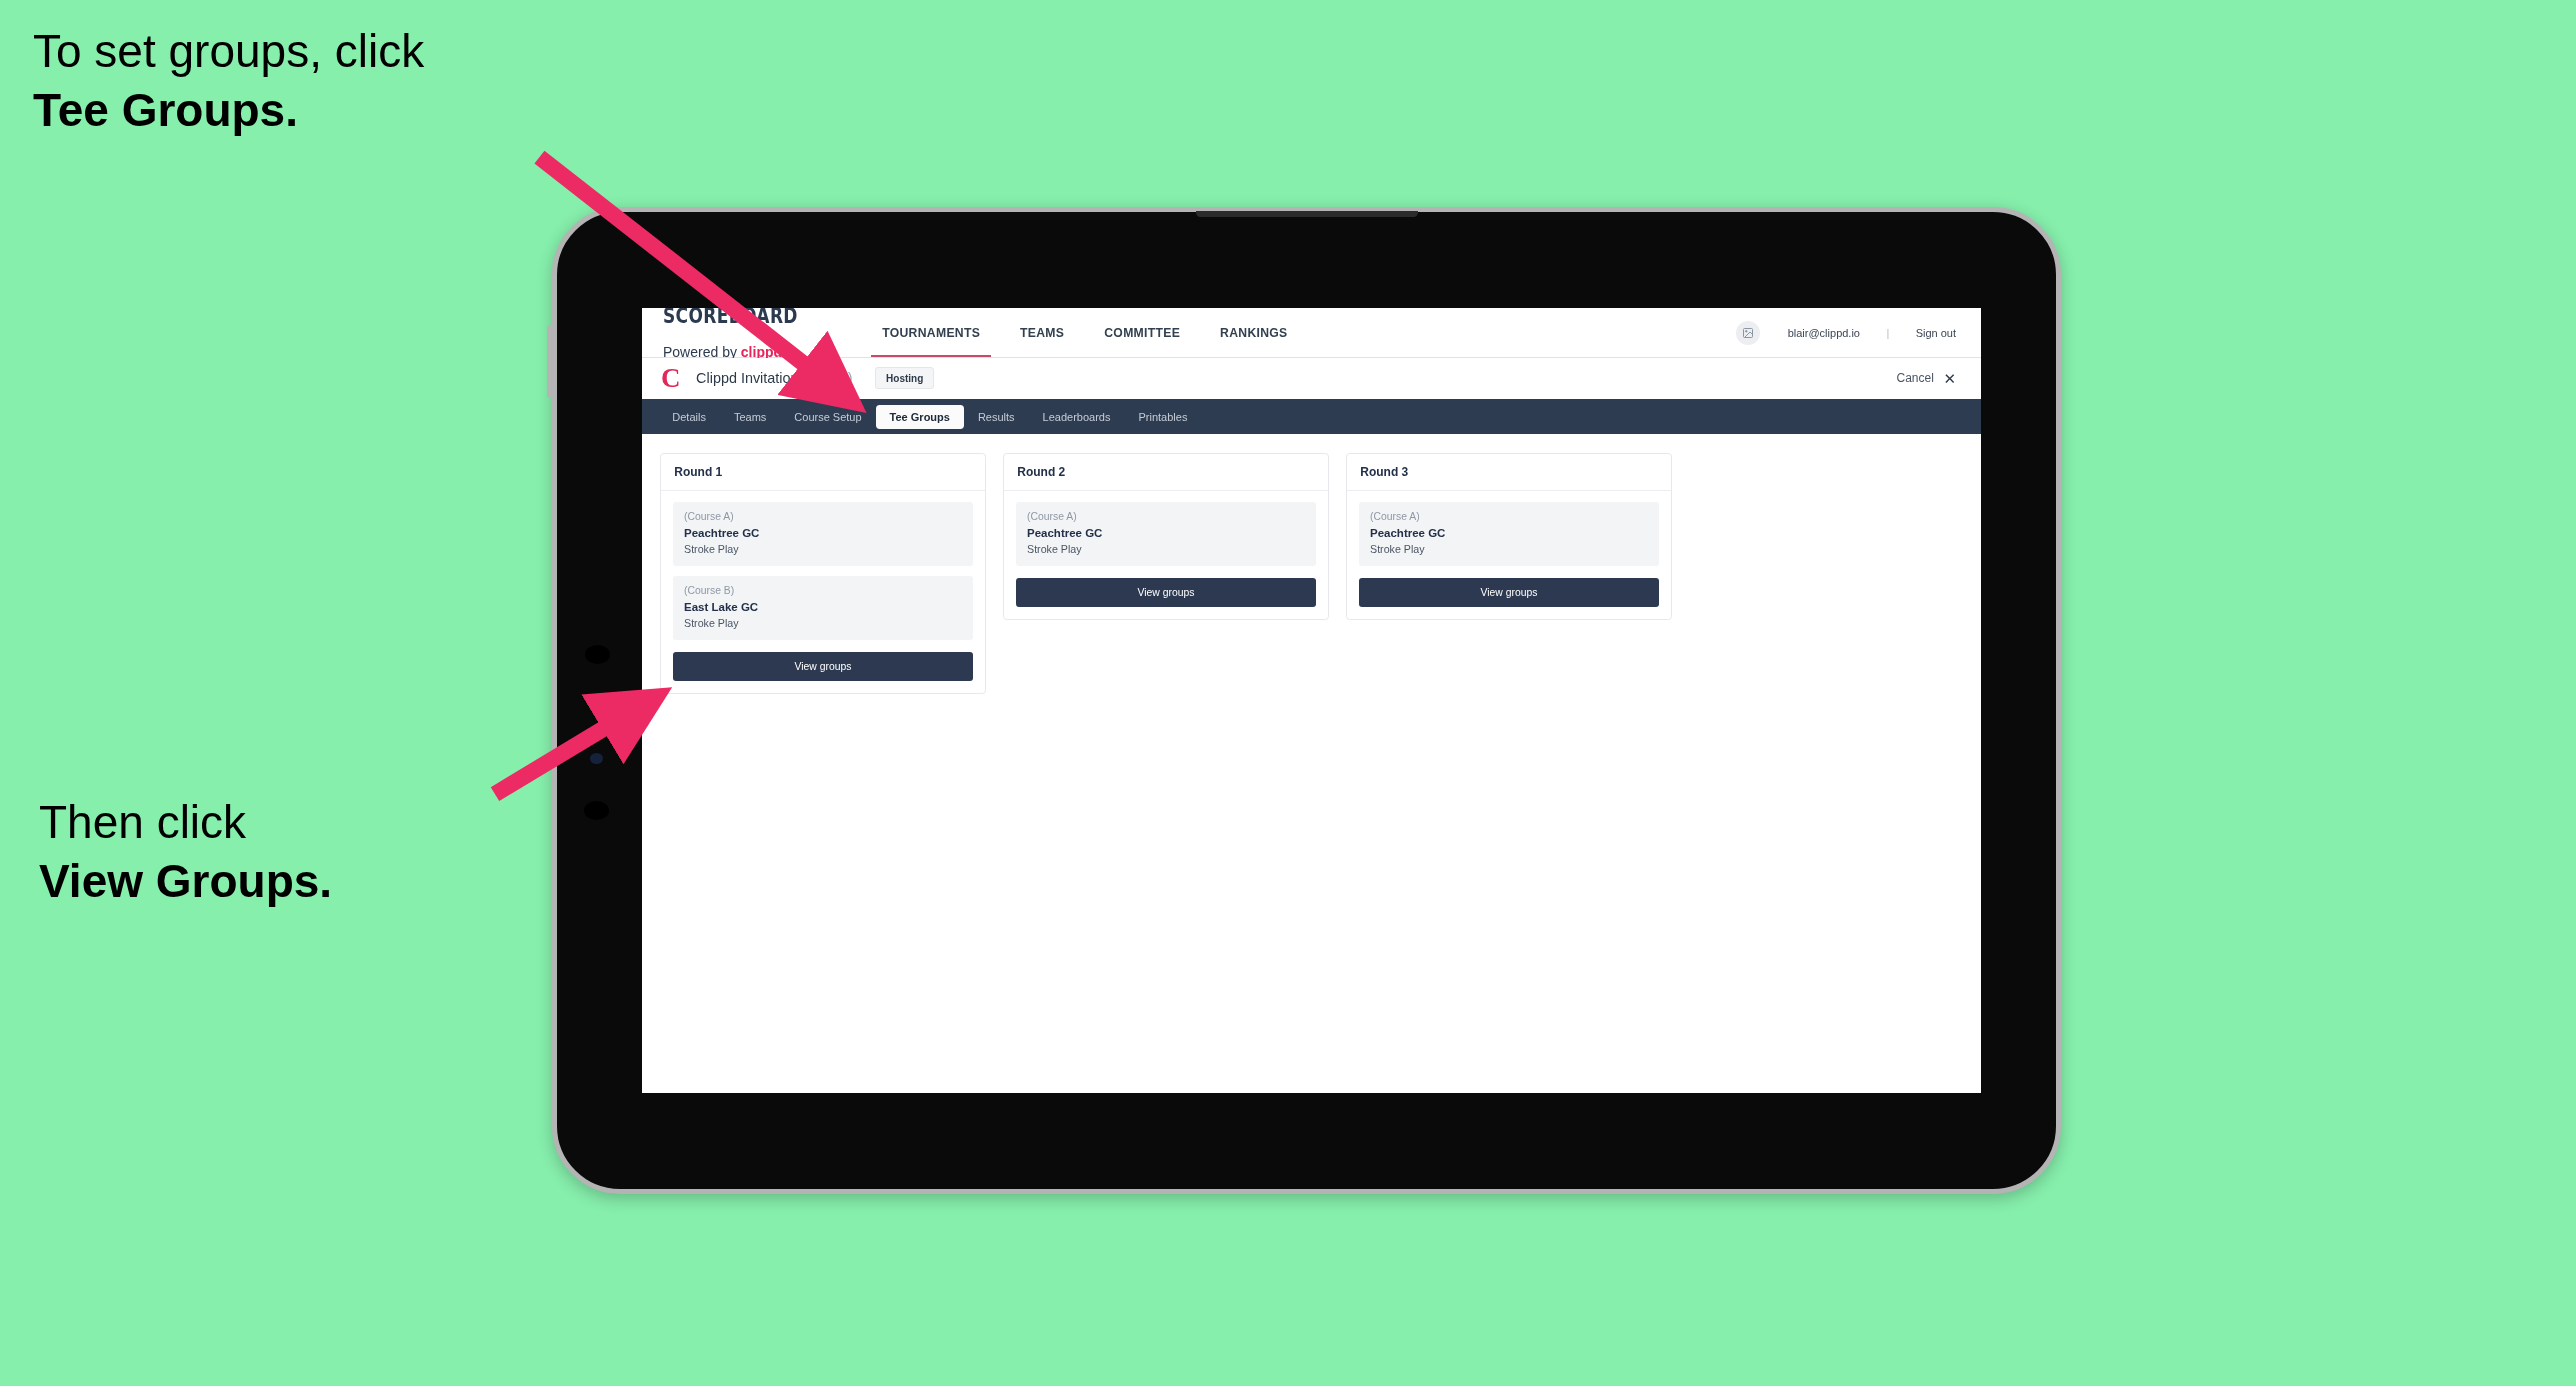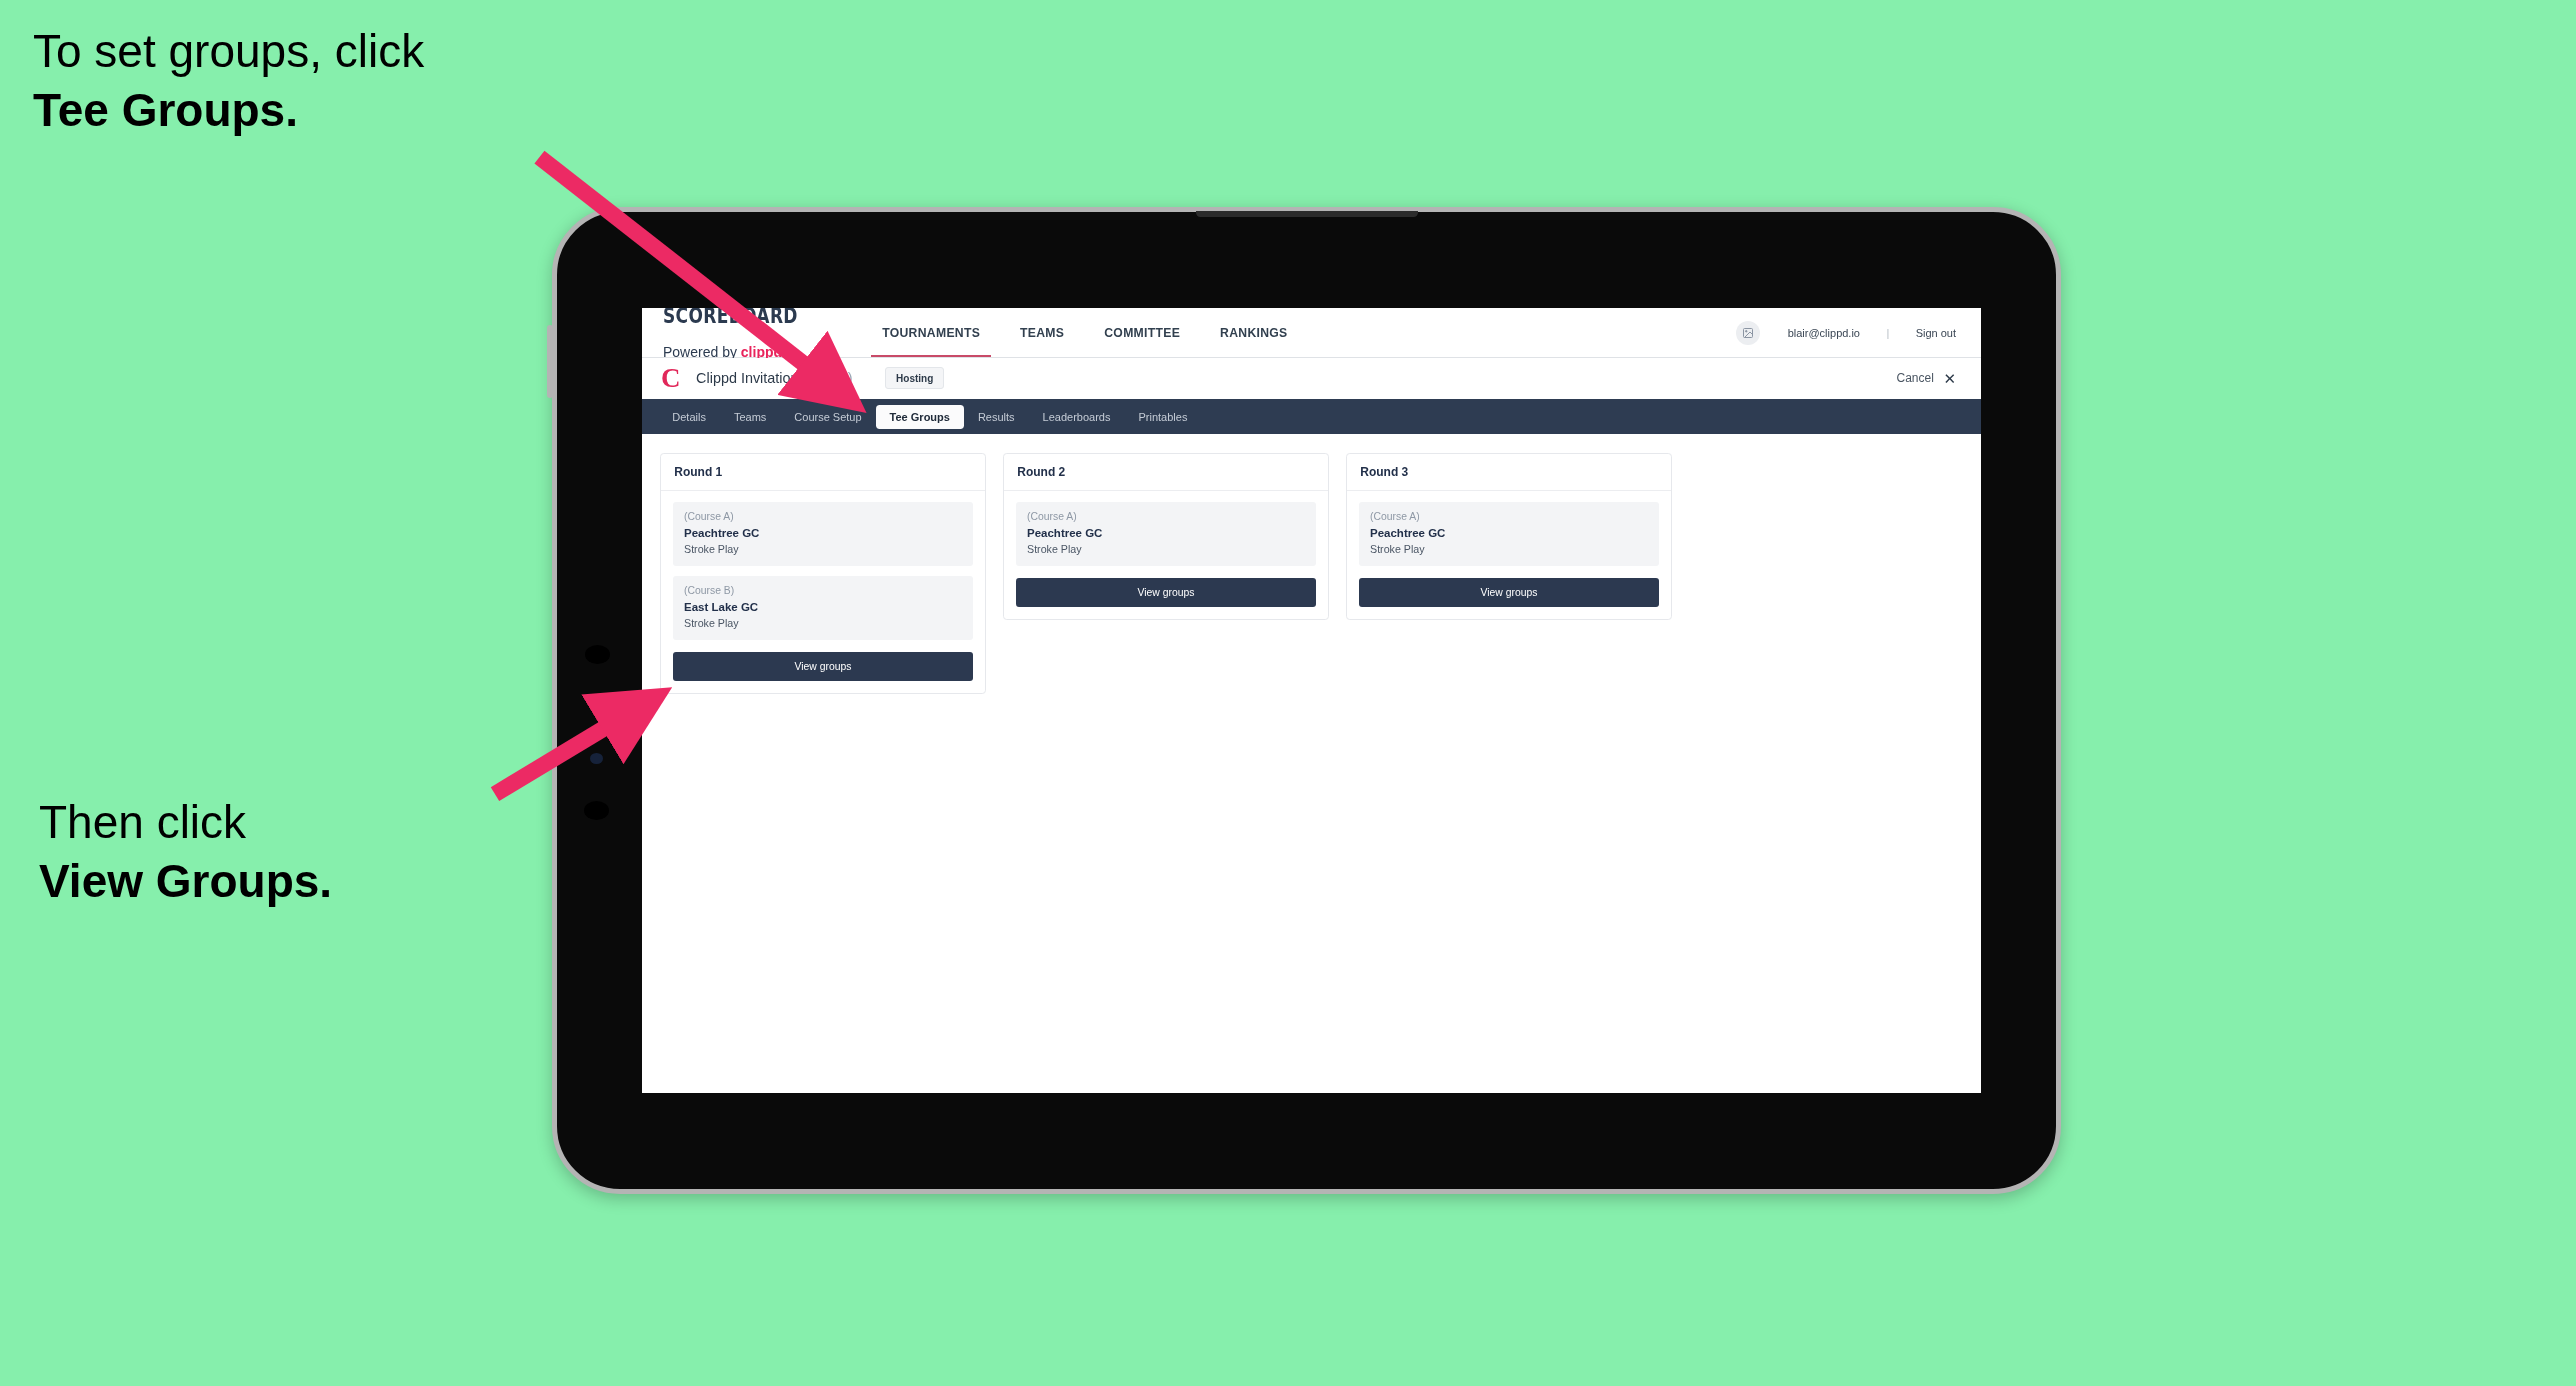--- a/index.html
+++ b/index.html
@@ -93,21 +93,21 @@
     height: 41px; display: flex; align-items: center; padding: 0 25px 0 19px;
     background: #fff; position: relative;
   }
   .c-logo {
     font-family: "Liberation Serif", serif; color: #e1285a; font-weight: bold;
     font-size: 27px; line-height: 1; margin-right: 16.3px; letter-spacing: -0.7px;
   }
   .tourn-title { font-size: 14.4px; color: #2d3a49; }
   .tourn-gender { font-size: 14.4px; color: #9aa6b4; margin-left: 5.2px; }
   .hosting-badge {
-    margin-left: 33px; background: #f4f5f7; border: 0.7px solid #e3e6ea;
+    margin-left: 23px; background: #f4f5f7; border: 0.7px solid #e3e6ea;
     border-radius: 3px; padding: 4.4px 9.6px; font-size: 10px; font-weight: bold; color: #2d3a49; text-align: center;
   }
   .cancel-wrap {
     margin-left: auto; display: flex; align-items: center; gap: 9.6px; cursor: pointer;
   }
   .cancel-label { font-size: 12px; color: #4a5562; }
   .cancel-x { font-size: 15px; color: #2d3a49; line-height: 1; }
   .tourn-divider { height: 0.7px; background: #e1e4e8; }
 
   

